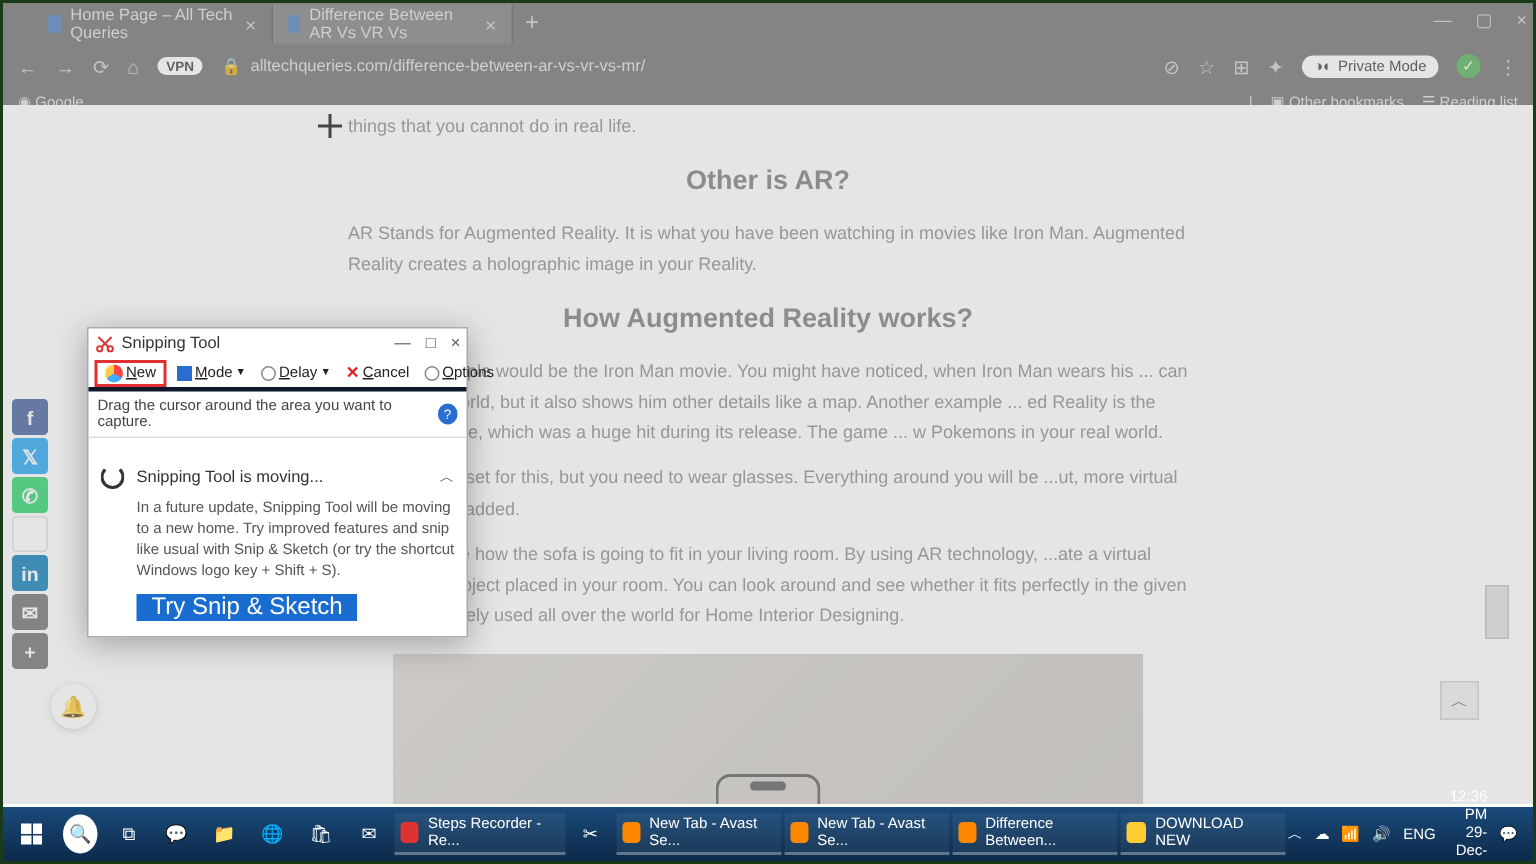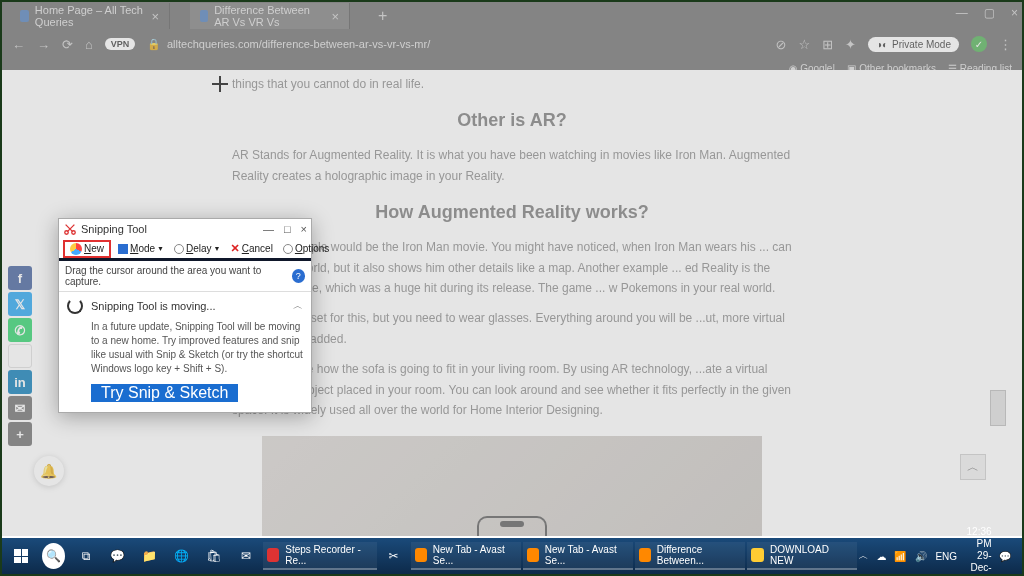--- a/index.html
+++ b/index.html
@@ -1,36 +1,36 @@
 <!DOCTYPE html>
 <html><head>
 <meta charset="utf-8">
 <style>
 * { margin: 0; padding: 0; box-sizing: border-box; font-family: "Segoe UI", Arial, sans-serif; }
 body { width: 1024px; height: 576px; overflow: hidden; position: relative; background: #fff; border: 2px solid #1a3a1a; }
 
 
 .browser-chrome { background: #6b6b6b; height: 68px; position: relative; }
-.tab-bar { display: flex; align-items: center; height: 28px; padding-left: 8px; gap: 20px; }
+.tab-bar { display: flex; align-items: center; height: 28px; padding-left: 20px; }
 .tab { display: flex; align-items: center; height: 26px; padding: 0 10px; font-size: 11px; color: #ddd; border-right: 1px solid #555; gap: 6px; min-width: 140px; max-width: 160px; }
 .tab.active { background: #7a7a7a; }
 .tab .favicon { width: 12px; height: 12px; background: #4a7ab8; border-radius: 2px; display: inline-block; }
 .tab .close { margin-left: auto; font-size: 13px; color: #ccc; cursor: pointer; }
 .new-tab { color: #ccc; padding: 0 8px; font-size: 16px; cursor: pointer; }
 .window-controls { position: absolute; right: 4px; top: 4px; display: flex; gap: 16px; color: #ccc; font-size: 12px; }
 .window-controls span { cursor: pointer; }
 
 .nav-bar { display: flex; align-items: center; height: 28px; padding: 0 10px; gap: 12px; color: #ccc; font-size: 13px; }
 .nav-bar .nav-icon { cursor: pointer; color: #ccc; }
 .url-badge { background: #fff; color: #333; border-radius: 10px; padding: 1px 6px; font-size: 9px; font-weight: bold; }
 .url-bar { display: flex; align-items: center; gap: 6px; flex: 1; color: #ddd; font-size: 11px; }
 .private-badge { background: #fff; color: #333; border-radius: 10px; padding: 2px 8px; font-size: 10px; display: flex; align-items: center; gap: 4px; }
 .check-badge { width: 16px; height: 16px; border-radius: 50%; background: #4caf50; color: #fff; display: flex; align-items: center; justify-content: center; font-size: 10px; }
 
-.bookmark-bar { display: flex; align-items: center; height: 20px; padding: 0 10px; font-size: 10px; color: #ddd; justify-content: flex-end; }
+.bookmark-bar { display: flex; align-items: center; height: 20px; padding: 0 10px; font-size: 10px; color: #ddd; justify-content: space-between; }
 .bookmark-bar .left { display: flex; gap: 8px; align-items: center; }
 .bookmark-bar .right { display: flex; gap: 12px; align-items: center; }
 
 
 .dim-overlay { position: absolute; top: 0; left: 0; right: 0; bottom: 38px; background: rgba(180,180,180,0.35); pointer-events: none; z-index: 5; }
 
 
 .page { position: absolute; top: 68px; left: 2px; right: 2px; bottom: 38px; background: #fff; overflow: hidden; }
 .article { max-width: 560px; margin: 0 auto; padding-top: 4px; color: #888; font-family: Georgia, serif; }
 .article p { font-size: 12px; line-height: 1.7; margin-bottom: 10px; }
@@ -67,21 +67,21 @@
 .snip-btn .arrow-down { font-size: 7px; }
 .red-box { border: 2px solid #e03030; padding: 0 2px; display:flex; align-items:center; }
 .snip-toolbar .icon-new { width:12px; height:12px; display:inline-block; border-radius:50%; background: conic-gradient(#f44 0 33%, #4af 33% 66%, #fc4 66% 100%); }
 .snip-toolbar .icon-mode { width:10px; height:10px; background:#2a6dd0; display:inline-block; }
 .snip-toolbar .icon-clock { width:10px; height:10px; border:1px solid #888; border-radius:50%; display:inline-block; }
 .snip-toolbar .icon-cancel { color:#d22; font-weight:bold; font-size:11px; }
 .snip-toolbar .icon-gear { width:10px; height:10px; border:1px solid #888; border-radius:50%; display:inline-block; }
 .snip-hint { padding: 4px 6px; font-size: 10px; color: #444; display:flex; align-items:center; justify-content:space-between; }
 .snip-hint .help { width:14px; height:14px; border-radius:50%; background:#2a6dd0; color:#fff; display:flex; align-items:center; justify-content:center; font-size:9px; }
 .snip-info { border-top: 1px solid #ddd; padding: 6px 8px 10px; }
-.snip-info-head { display: flex; align-items: center; gap: 8px; font-size: 11px; color: #333; margin-bottom: 6px; }
+.snip-info-head { display: flex; align-items: center; gap: 8px; font-size: 11px; color: #333; margin-bottom: 6px; margin-top: 12px; }
 .snip-info-head .spin { width:16px; height:16px; border:2px solid #333; border-top-color:transparent; border-radius:50%; display:inline-block; }
 .snip-info-head .chev { margin-left:auto; color:#555; font-size:10px; }
 .snip-info-body { font-size: 10px; color: #555; line-height: 1.4; padding-left: 24px; margin-bottom: 8px; }
 .snip-try { background: #1a6dd0; color: #fff; border: none; padding: 0 10px; font-size: 16px; margin-left: 24px; cursor: pointer; }
 
 
 .scroll-top { position:absolute; right:34px; bottom:56px; width:26px; height:26px; background:#eee; border:1px solid #ccc; display:flex; align-items:center; justify-content:center; color:#666; font-size:12px; z-index:4; }
 
 
 .bell { position:absolute; left:30px; bottom:50px; width:30px; height:30px; border-radius:50%; background:#fff; box-shadow:0 1px 6px rgba(0,0,0,0.2); display:flex; align-items:center; justify-content:center; color:#d44; font-size:14px; z-index:4; }

